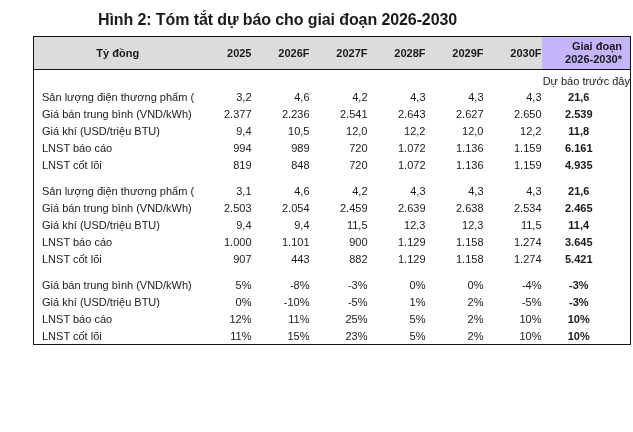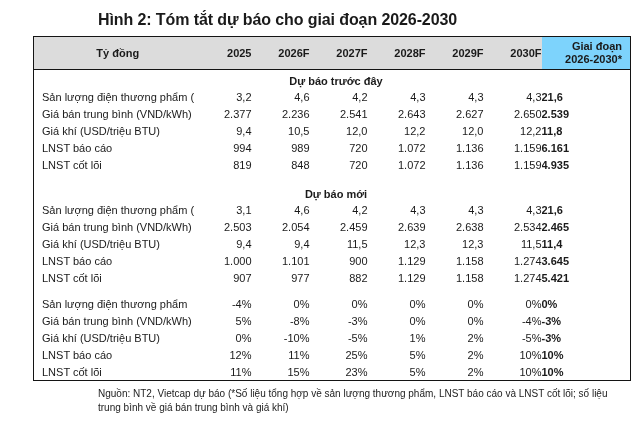--- a/index.html
+++ b/index.html
@@ -39,44 +39,44 @@
     border-bottom: 1.5px solid var(--border);
     height: 32px;
     font-size: 11px;
     font-weight: bold;
     vertical-align: middle;
     padding: 0;
   }
   th.unit   { text-align: center; padding-left: 8px; }
   th.year   { text-align: right; }
   th.period {
-    background: #7dd3fc;
+    background: #c4b5fd;
     text-align: right;
     padding: 3px 8px 3px 4px;
     line-height: 13px;
   }
   tbody td {
     height: 17px;
     padding: 0;
     vertical-align: middle;
     white-space: nowrap;
     overflow: hidden;
   }
   td.section-title {
-    font-weight: bold;
-    text-align: center;
+    font-weight: normal;
+    text-align: right;
     padding-left: 8px;
     height: 19px;
     vertical-align: bottom;
     padding-bottom: 2px;
   }
   td.label { text-align: left; padding-left: 8px; }
   td.num   { text-align: right; }
   td.period-val {
-    text-align: left;
+    text-align: center;
     font-weight: bold;
     padding-right: 14px;
   }
   tr.gap td { height: 9px; }
   .source-note {
     margin: 6px 0 0 98px;
     width: 524px;
     font-size: 10px;
     line-height: 14px;
     color: #222222;
@@ -162,23 +162,20 @@
           <td class="num">720</td>
           <td class="num">1.072</td>
           <td class="num">1.136</td>
           <td class="num">1.159</td>
           <td class="period-val">4.935</td>
         </tr>
         <tr class="gap">
           <td colspan="8"></td>
         </tr>
         <tr>
-          <td colspan="8" class="section-title">Dự báo mới</td>
-        </tr>
-        <tr>
           <td class="label">Sản lượng điện thương phẩm (tỷ kWh)</td>
           <td class="num">3,1</td>
           <td class="num">4,6</td>
           <td class="num">4,2</td>
           <td class="num">4,3</td>
           <td class="num">4,3</td>
           <td class="num">4,3</td>
           <td class="period-val">21,6</td>
         </tr>
         <tr>
@@ -207,39 +204,29 @@
           <td class="num">1.101</td>
           <td class="num">900</td>
           <td class="num">1.129</td>
           <td class="num">1.158</td>
           <td class="num">1.274</td>
           <td class="period-val">3.645</td>
         </tr>
         <tr>
           <td class="label">LNST cốt lõi</td>
           <td class="num">907</td>
-          <td class="num">977</td>
+          <td class="num">443</td>
           <td class="num">882</td>
           <td class="num">1.129</td>
           <td class="num">1.158</td>
           <td class="num">1.274</td>
           <td class="period-val">5.421</td>
         </tr>
         <tr class="gap">
           <td colspan="8"></td>
-        </tr>
-        <tr>
-          <td class="label">Sản lượng điện thương phẩm</td>
-          <td class="num">-4%</td>
-          <td class="num">0%</td>
-          <td class="num">0%</td>
-          <td class="num">0%</td>
-          <td class="num">0%</td>
-          <td class="num">0%</td>
-          <td class="period-val">0%</td>
         </tr>
         <tr>
           <td class="label">Giá bán trung bình (VND/kWh)</td>
           <td class="num">5%</td>
           <td class="num">-8%</td>
           <td class="num">-3%</td>
           <td class="num">0%</td>
           <td class="num">0%</td>
           <td class="num">-4%</td>
           <td class="period-val">-3%</td>
@@ -270,14 +257,13 @@
           <td class="num">15%</td>
           <td class="num">23%</td>
           <td class="num">5%</td>
           <td class="num">2%</td>
           <td class="num">10%</td>
           <td class="period-val">10%</td>
         </tr>
       </tbody>
   </table>
 
-  <div class="source-note">Nguồn: NT2, Vietcap dự báo (*Số liệu tổng hợp về sản lượng thương phẩm, LNST báo cáo và LNST cốt lõi; số liệu trung bình về giá bán trung bình và giá khí)</div>
 </div>
 
 </body></html>

